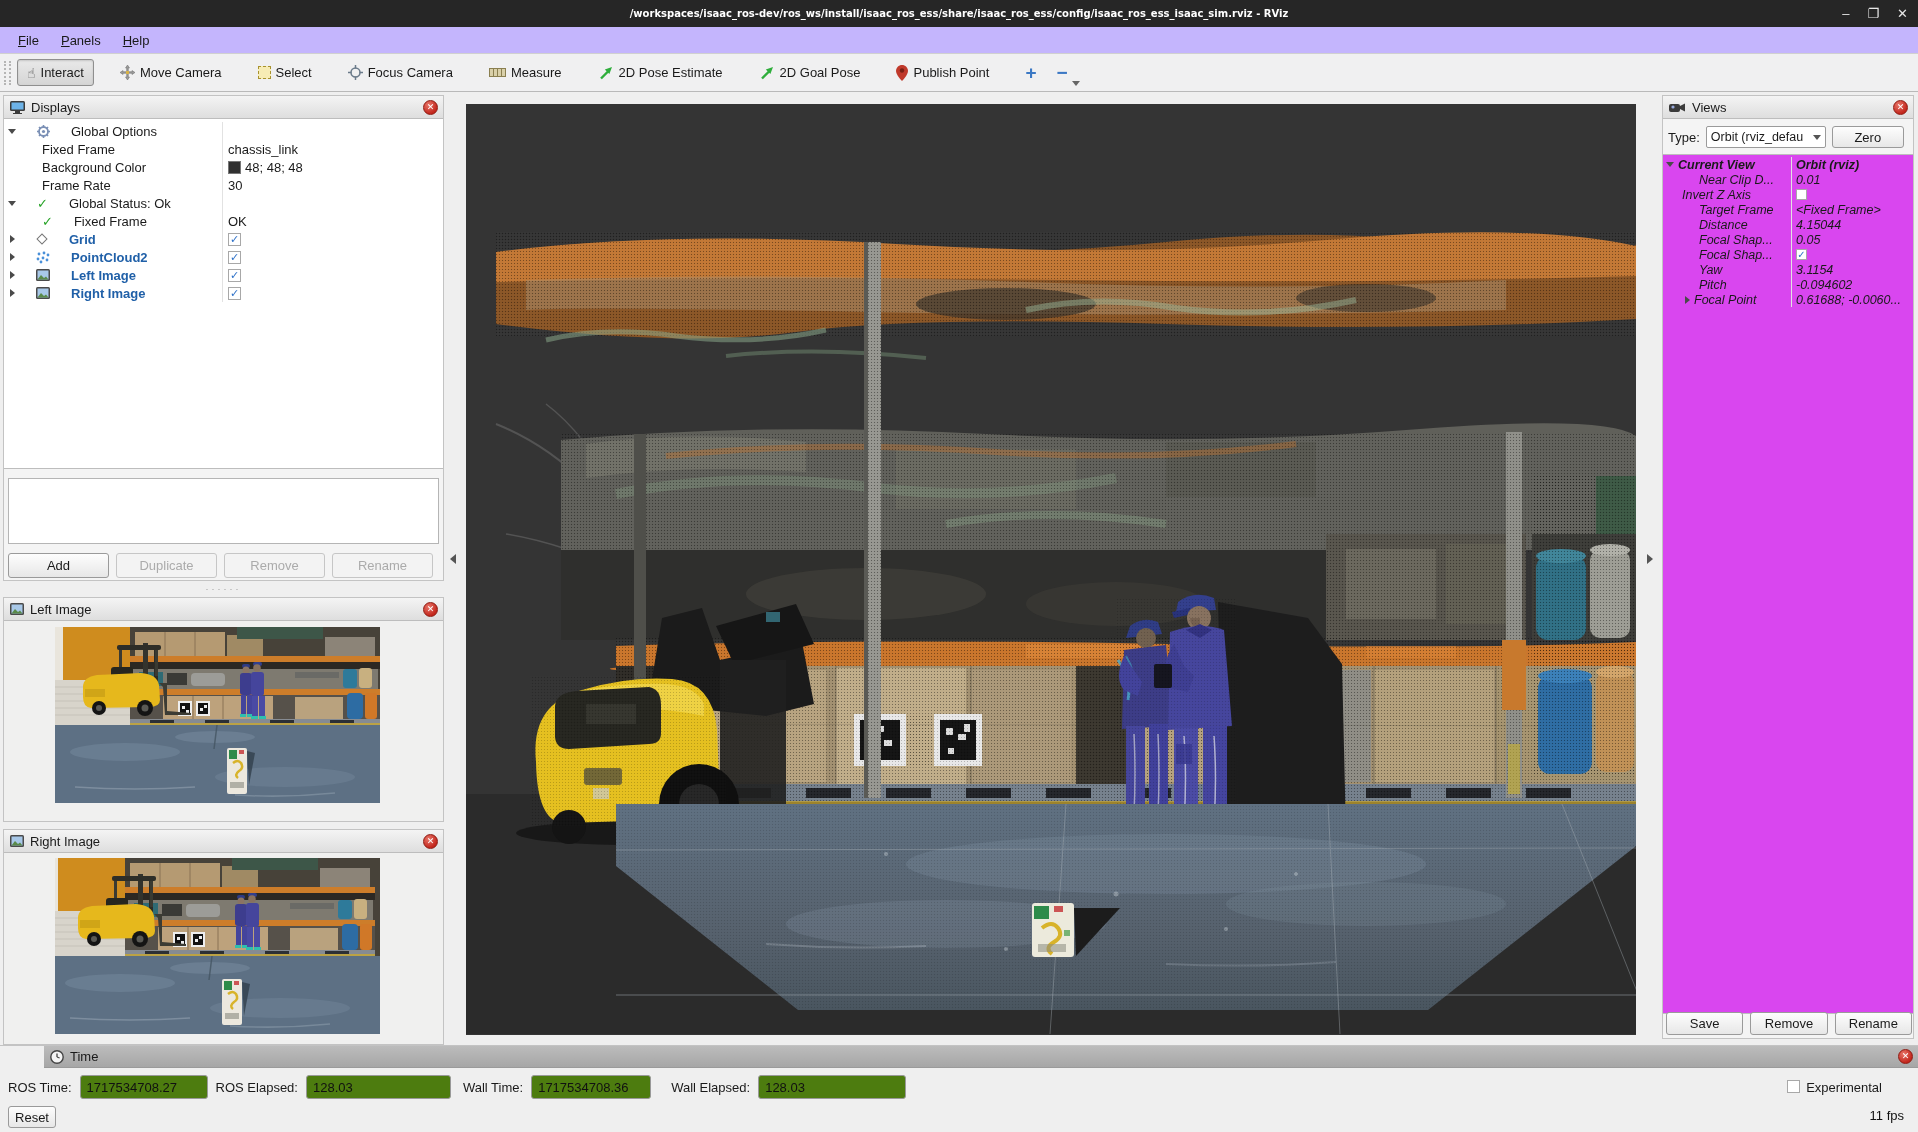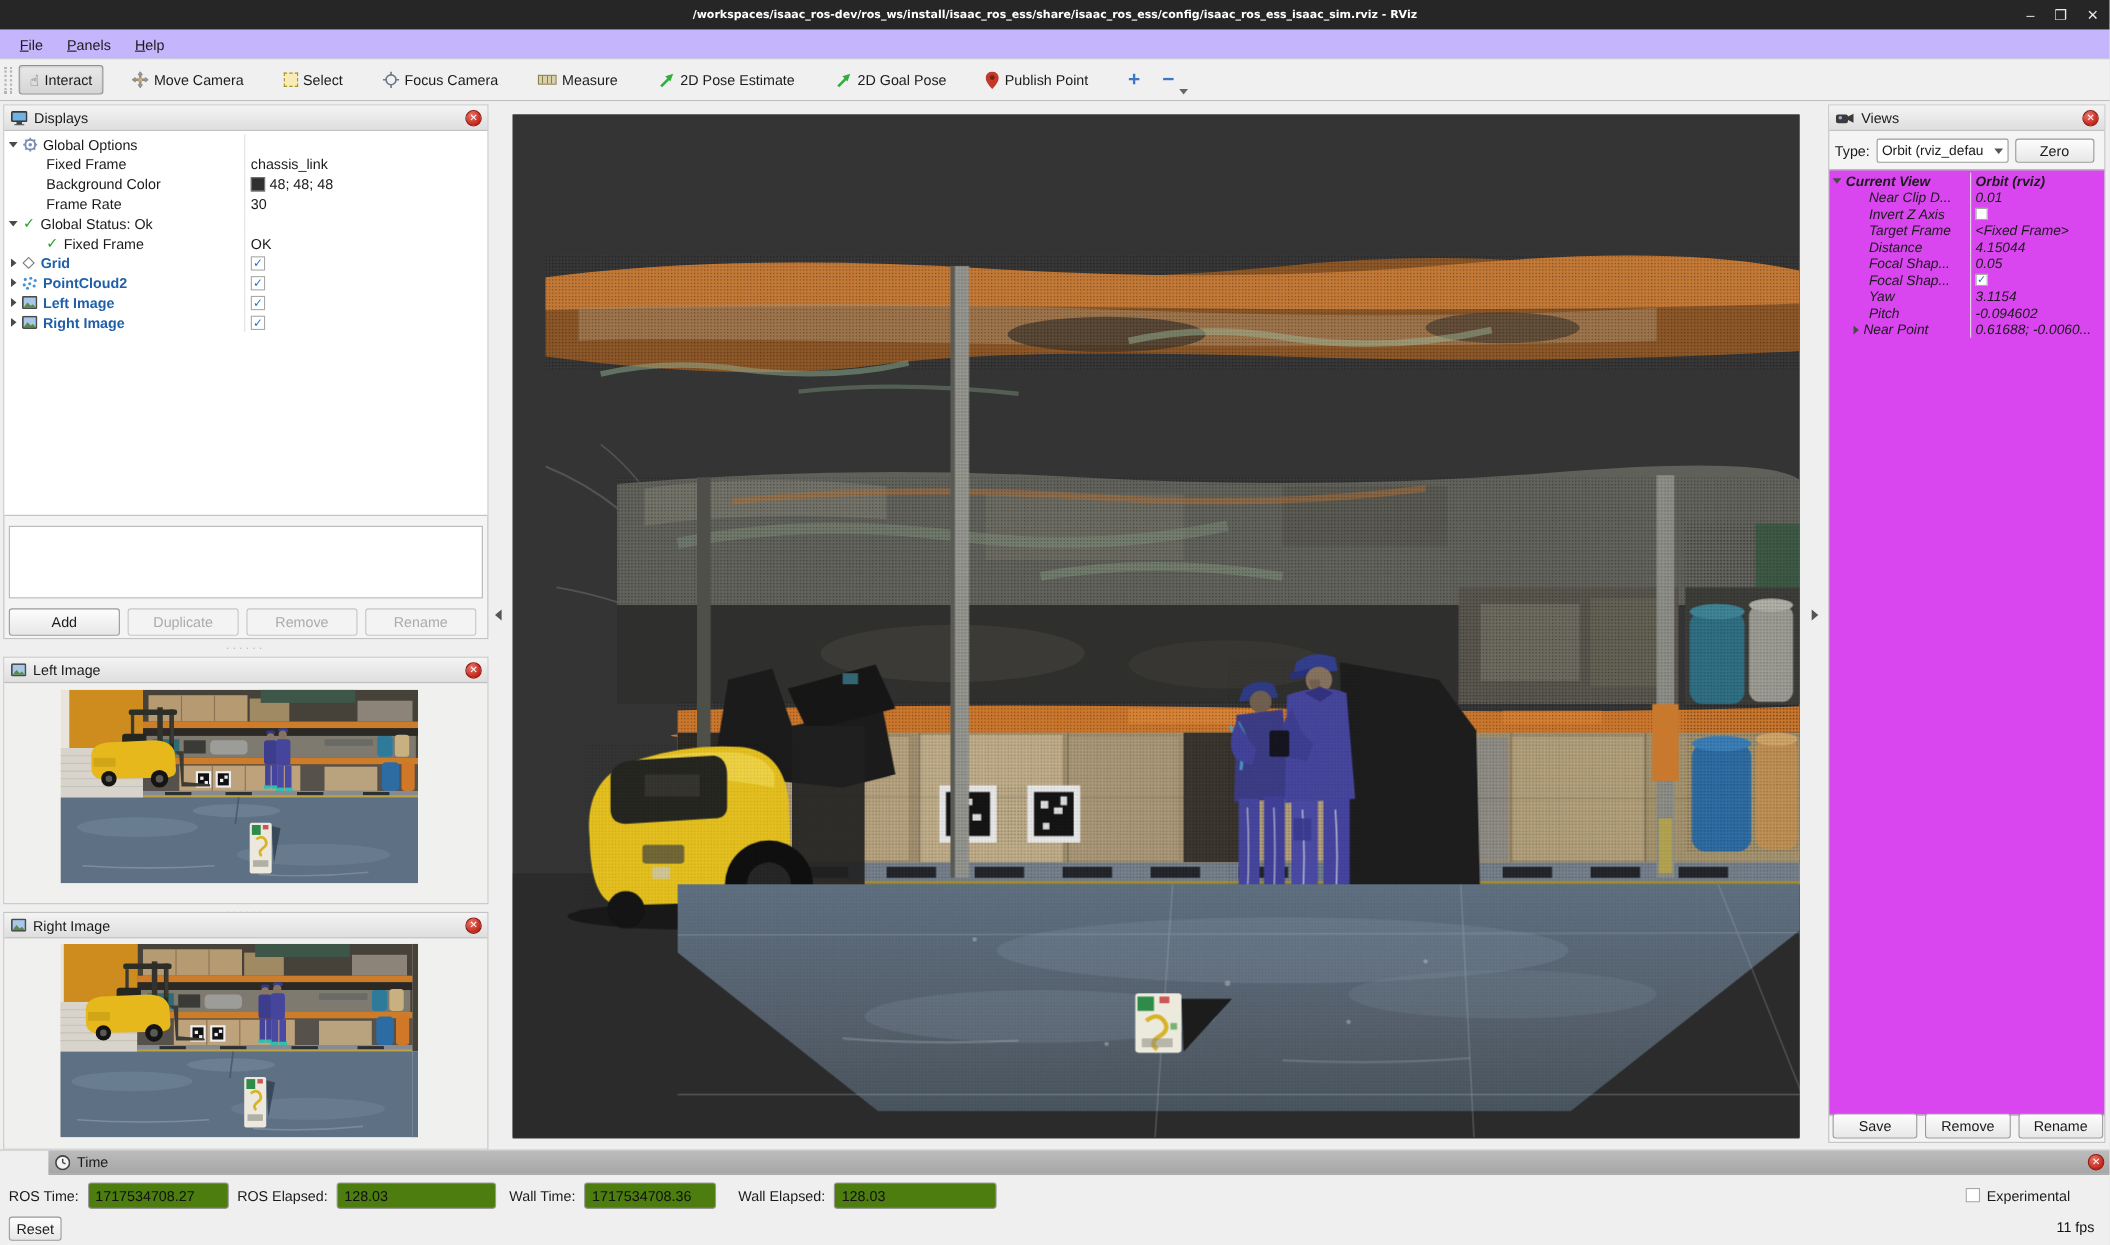--- a/index.html
+++ b/index.html
@@ -33,21 +33,21 @@
   .workspace { position:absolute; left:0; top:92px; width:1918px; height:953px; background:#efefef; }
 
   .panel { position:absolute; border:1px solid #c3c3c3; background:#f4f4f4; }
   .panel-title { height:23px; background:linear-gradient(#f4f4f4,#dedede); border-bottom:1px solid #bdbdbd; display:flex; align-items:center; padding:0 6px; gap:6px; position:relative; }
   .panel-title .pt-label { font-size:13px; color:#1a1a1a; }
   .close-btn { position:absolute; right:5px; top:4px; width:15px; height:15px; border-radius:50%; background:radial-gradient(circle at 35% 30%, #e8766a, #c3271d 70%); border:1px solid #8f1b12; color:#fff; font-size:9px; line-height:13px; text-align:center; font-weight:bold; }
 
   
   .tree { background:#fff; border-bottom:1px solid #bdbdbd; }
   .trow { display:flex; height:18px; align-items:center; font-size:13px; }
-  .tname { width:218px; display:flex; align-items:center; gap:5px; overflow:hidden; white-space:nowrap; }
+  .tname { width:218px; display:flex; align-items:center; gap:21px; overflow:hidden; white-space:nowrap; }
   .tval { flex:1; border-left:1px solid #e2e2e2; padding-left:5px; display:flex; align-items:center; gap:4px; height:100%; overflow:hidden; white-space:nowrap; }
   .disp-link { color:#2060a8; font-weight:bold; }
   .exp-d { width:0; height:0; border-left:4px solid transparent; border-right:4px solid transparent; border-top:5px solid #4a4a4a; flex:none; }
   .exp-r { width:0; height:0; border-top:4px solid transparent; border-bottom:4px solid transparent; border-left:5px solid #4a4a4a; flex:none; }
   .green-check { color:#27a327; font-weight:bold; font-size:13px; }
   .swatch { width:13px; height:13px; background:#303030; border:1px solid #777; flex:none; }
   .cb { width:13px; height:13px; background:#fff; border:1px solid #a8a8a8; display:inline-flex; align-items:center; justify-content:center; font-size:11px; font-weight:bold; color:#2e71c8; flex:none; }
   .cb.checked::after { content:"✓"; }
   .grid-ic { width:8px; height:8px; border:1.5px solid #777; transform:rotate(45deg); margin:0 2px; flex:none; }
 
@@ -676,21 +676,21 @@
             </div>
           <div class="vval bold">Orbit (rviz)</div>
         </div>
         <div class="vrow">
           <div class="vname" style="padding-left:36px;">
               <span>Near Clip D...</span>
             </div>
           <div class="vval">0.01</div>
         </div>
         <div class="vrow">
-          <div class="vname" style="padding-left:36px;">
+          <div class="vname" style="padding-left:19px;">
               <span>Invert Z Axis</span>
             </div>
           <div class="vval">
               <span class="cb" style="width:11px;height:11px;"></span>
             </div>
         </div>
         <div class="vrow">
           <div class="vname" style="padding-left:36px;">
               <span>Target Frame</span>
             </div>
@@ -724,21 +724,21 @@
         </div>
         <div class="vrow">
           <div class="vname" style="padding-left:36px;">
               <span>Pitch</span>
             </div>
           <div class="vval">-0.094602</div>
         </div>
         <div class="vrow">
           <div class="vname" style="padding-left:22px;">
               <span class="exp-r"></span>
-              <span>Near Point</span>
+              <span>Focal Point</span>
             </div>
           <div class="vval">0.61688; -0.0060...</div>
         </div>
       </div>
       <div style="position:absolute; left:3px; bottom:3px; width:246px; display:flex; gap:7px;">
         <button class="btn" style="flex:1;">Save</button>
         <button class="btn" style="flex:1;">Remove</button>
         <button class="btn" style="flex:1;">Rename</button>
       </div>
     </div>

